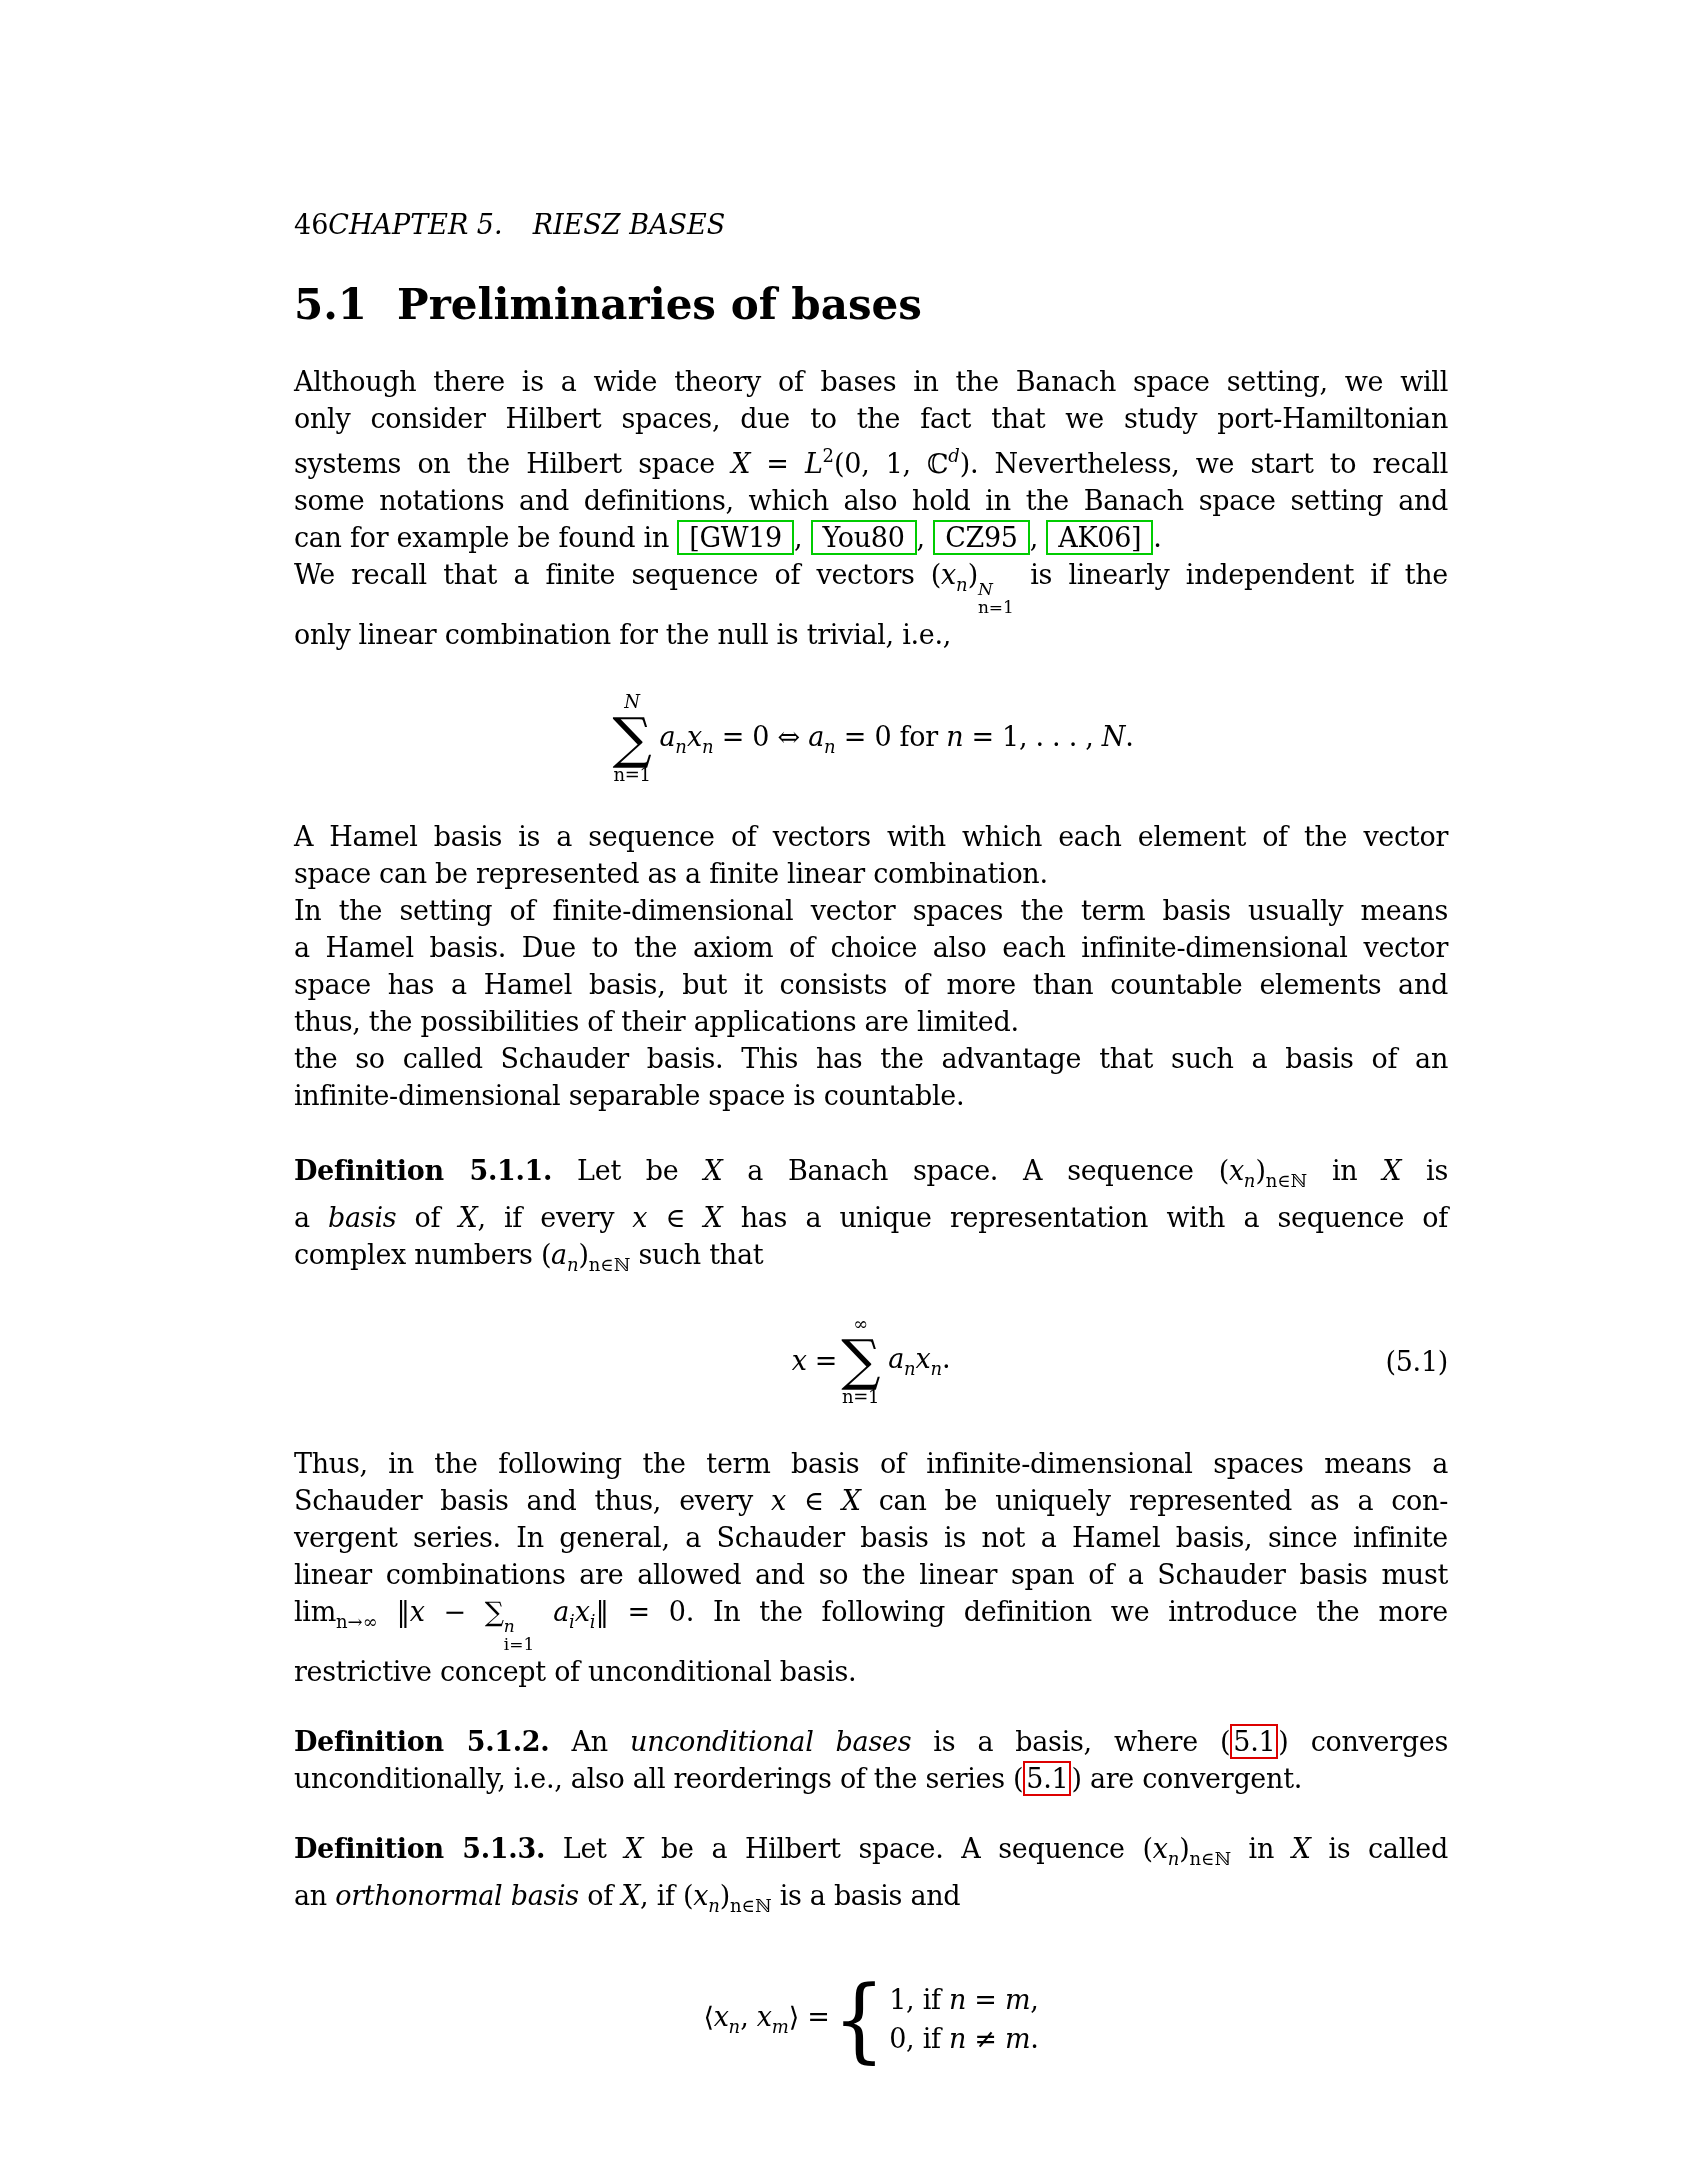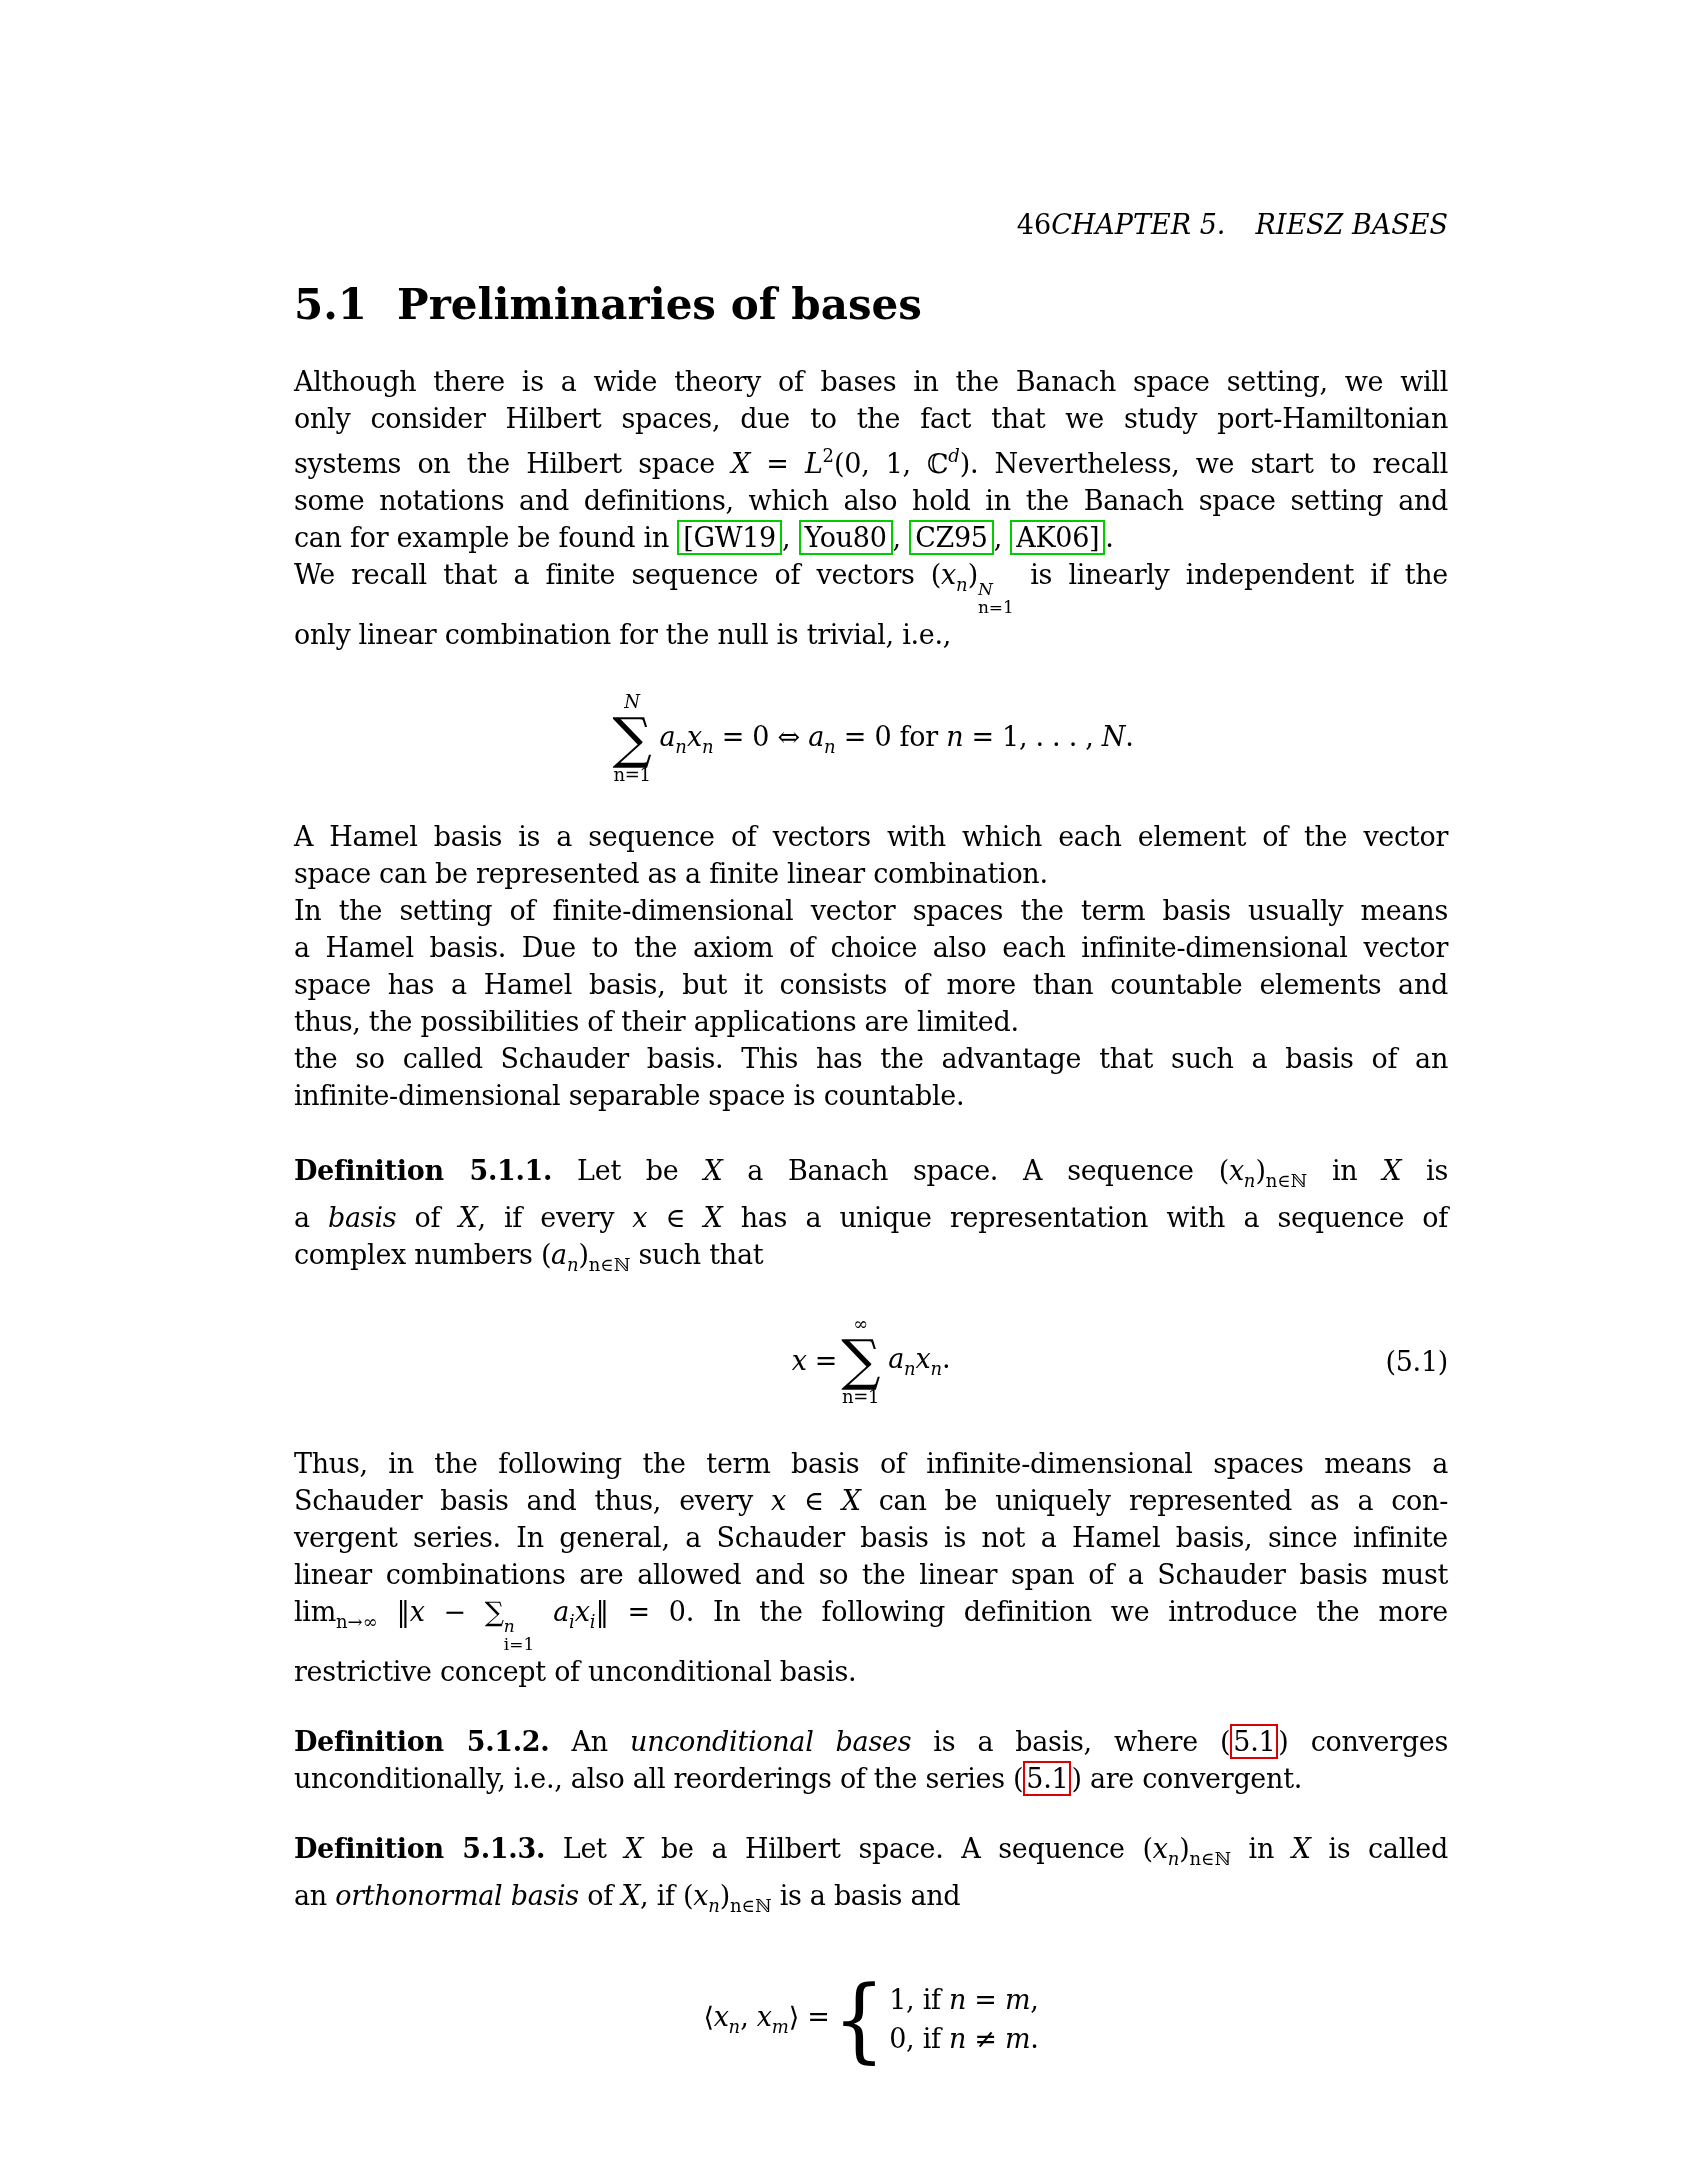--- a/index.html
+++ b/index.html
@@ -2,34 +2,34 @@
 <html style="--citation_border: #00cc00; --reference_border: #dd0000;"><head>
 <meta charset="utf-8">
 <style>
   html,body{margin:0;padding:0;background:#e8e8e8;}
   .page{
     position:relative;width:1683px;height:2178px;background:#ffffff;
     font-family:"DejaVu Serif","Liberation Serif",serif;color:#000;
     font-size:27px;overflow:hidden;
   }
   .content{position:absolute;left:294px;top:0;width:1154px;}
-  .pagehead{margin-top:206px;display:flex;justify-content:flex-end;align-items:baseline;line-height:37px;}
+  .pagehead{margin-top:206px;display:flex;justify-content:flex-start;align-items:baseline;line-height:37px;}
   .pagehead .chap{font-style:italic;}
   .pagehead .chapgap{margin-left:30px;}
   .sechead{margin:38px 0 0 0;font-size:42px;font-weight:bold;line-height:48px;display:flex;}
   .sechead .sectitle{margin-left:30px;}
   .para{margin:0;}
   .p1{margin-top:34px;}
   .ln{line-height:37px;letter-spacing:-0.3px;text-align:justify;text-align-last:justify;}
   .ln.short{text-align-last:left;}
   .bf{font-weight:bold;}
   .it{font-style:italic;}
   .sp{font-size:18px;vertical-align:11px;letter-spacing:0;}
   .sb{font-size:18px;vertical-align:-7px;letter-spacing:0;}
-  .cite{border:2px solid var(--citation_border,#00cc00);padding:0 4px;}
+  .cite{border:2px solid var(--citation_border,#00cc00);padding:0 10px;}
   .ref{border:2px solid var(--reference_border,#dd0000);padding:0 1px;}
   .supsub{display:inline-flex;flex-direction:column;align-items:flex-start;
           font-size:17px;line-height:18px;vertical-align:-11px;letter-spacing:0;}
   .disp{position:relative;text-align:center;letter-spacing:-0.3px;}
   .eqbody{display:inline-flex;align-items:center;}
   .bigsum{display:inline-flex;flex-direction:column;align-items:center;line-height:1;margin:0 8px 0 4px;}
   .bigsum .lim{font-size:18px;line-height:20px;}
   .bigsum .sg{font-size:55px;line-height:53px;}
   .eq1{margin:16px 0 10px;height:139px;}
   .eq1 .eqbody{height:139px;}

